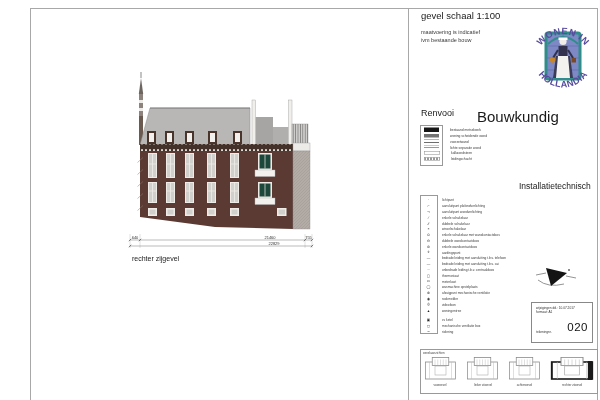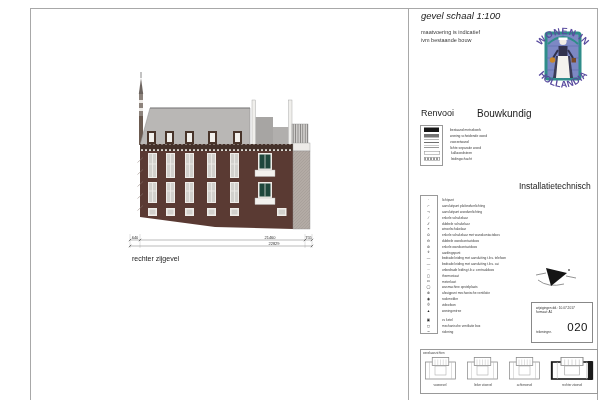--- a/index.html
+++ b/index.html
@@ -10,27 +10,27 @@
   .bl-top{left:30px;top:8px;width:568px;height:1px;}
   .bl-left{left:30px;top:8px;width:1px;height:392px;}
   .bl-right{left:597px;top:8px;width:1px;height:392px;}
   .bl-div{left:408px;top:8px;width:1px;height:392px;}
 
   
   .elevation{position:absolute;left:100px;top:70px;width:240px;height:205px;}
   .elev-caption{position:absolute;left:132px;top:255px;font-size:7px;color:#222;}
 
   
-  .hdr-title{position:absolute;left:421px;top:10px;font-size:9.5px;color:#1a1a1a;font-style:italic;}
+  .hdr-title{position:absolute;left:421px;top:10px;font-size:9.5px;color:#1a1a1a;}
   .hdr-notes{position:absolute;left:421px;top:28px;font-size:5.5px;line-height:8px;color:#3a3a3a;}
   .logo{position:absolute;left:529px;top:8px;width:68px;height:96px;}
 
   
   .rv-title{position:absolute;left:421px;top:108px;font-size:9px;color:#1a1a1a;}
-  .rv-sub{position:absolute;left:477px;top:108px;font-size:10px;color:#1a1a1a;}
+  .rv-sub{position:absolute;left:477px;top:108px;font-size:15px;color:#1a1a1a;}
   .bk-box{position:absolute;left:420px;top:125px;width:23px;height:41px;border:1px solid #999;box-sizing:border-box;}
   .bk-rows{position:absolute;left:424px;top:127px;width:300px;transform:scale(.5);transform-origin:0 0;}
   .bk-row{display:flex;align-items:center;height:11.5px;}
   .sw{width:30px;height:7px;flex:0 0 30px;}
   .sw-solid-black{background:#161616;height:9px;}
   .sw-solid-gray{background:#737373;}
   .sw-lines-gray{background:repeating-linear-gradient(180deg,#6e6e6e 0 2px,#fff 2px 5px);}
   .sw-lines-light{background:repeating-linear-gradient(180deg,#9a9a9a 0 1.5px,#fff 1.5px 4px);}
   .sw-outline{border:1px solid #8a8a8a;height:5px;background:#fff;}
   .sw-outline-dash{border:1px solid #8a8a8a;height:5px;background:repeating-linear-gradient(90deg,#999 0 3px,#fff 3px 6px);}

